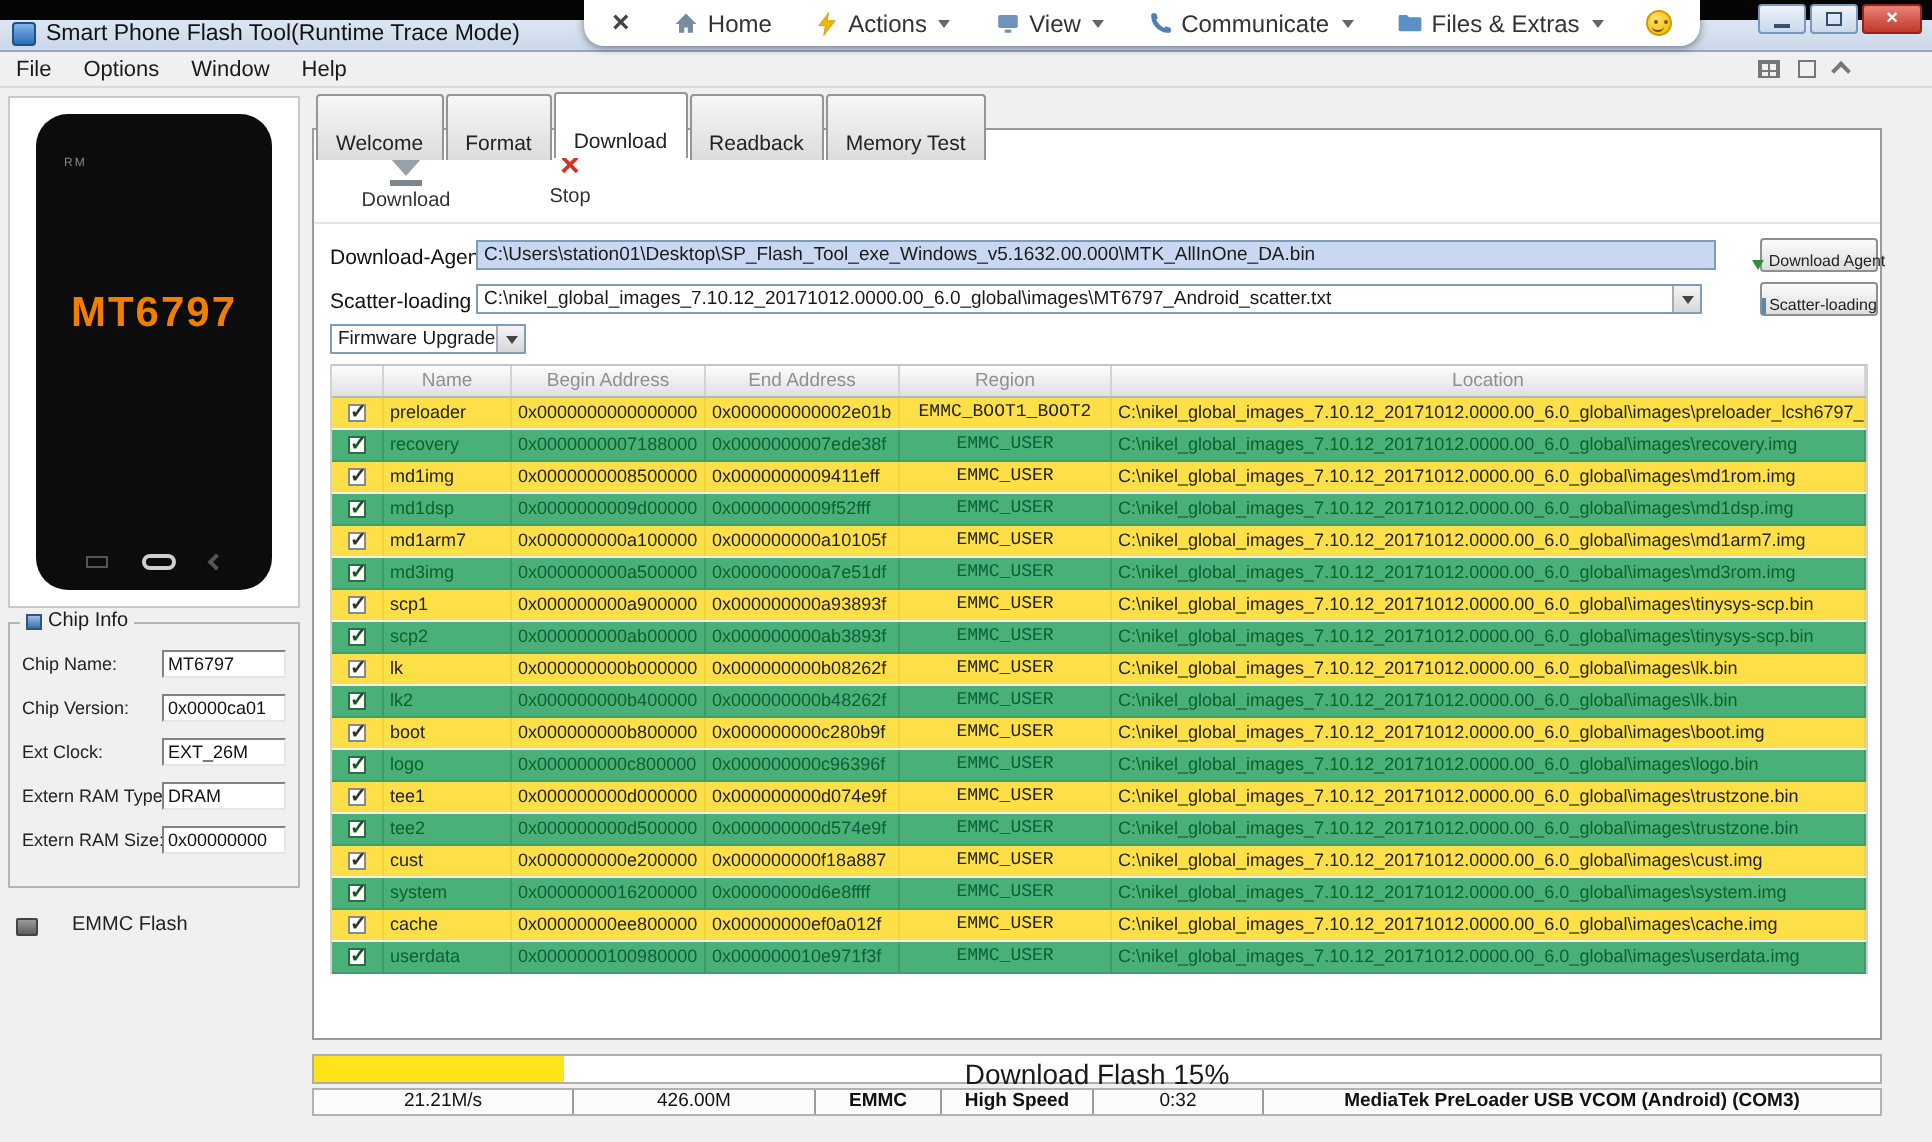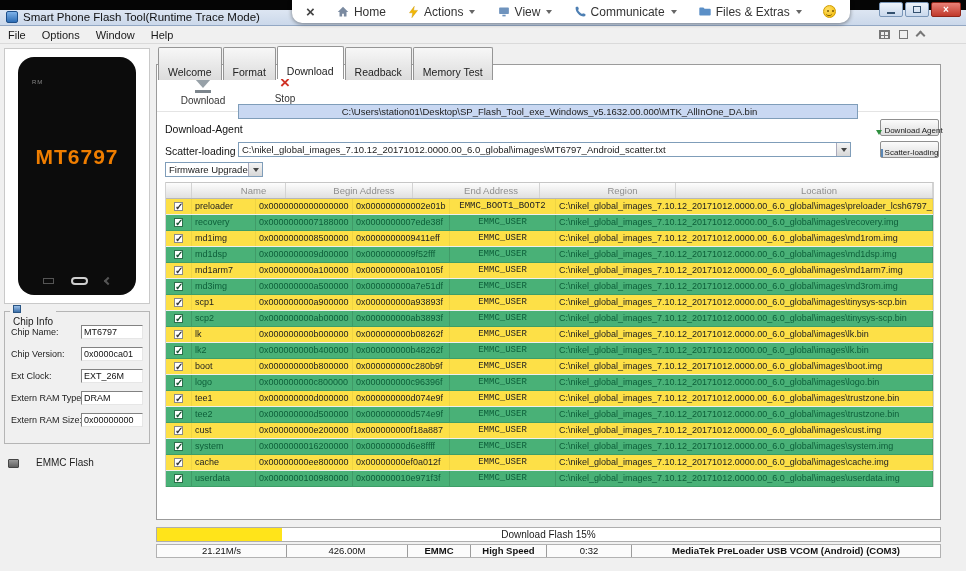--- a/index.html
+++ b/index.html
@@ -45,21 +45,21 @@
   .phone-box { position:absolute; left:4px; top:4px; width:146px; height:256px; background:#fff; border:1px solid #c9c9c9; display:flex; align-items:center; justify-content:center; }
   .phone { width:118px; height:238px; background:#0c0c0c; border-radius:16px; position:relative; }
   .phone-badge { position:absolute; left:14px; top:22px; font-size:6px; color:#888; letter-spacing:1px; }
   .phone-model { position:absolute; left:0; right:0; top:88px; text-align:center; font-size:21px; font-weight:bold; color:#f07e00; letter-spacing:1px; }
   .phone-nav { position:absolute; bottom:10px; left:0; right:0; display:flex; align-items:center; justify-content:space-around; padding:0 16px; }
   .nav-menu { width:11px; height:6px; border:1.5px solid #555; }
   .nav-home { width:17px; height:8px; border:2px solid #cfcfcf; border-radius:5px; }
   .nav-back { width:6px; height:6px; border-left:2px solid #555; border-bottom:2px solid #555; transform:rotate(45deg); }
 
   .groupbox { position:absolute; left:4px; top:267px; width:146px; height:133px; border:1px solid #b5b5b5; }
-  .groupbox-title { position:absolute; top:-7px; left:5px; background:#f0f0f0; padding:0 3px; font-size:10px; color:#1a1a1a; display:flex; align-items:flex-start; gap:3px;flex-direction:column; }
+  .groupbox-title { position:absolute; top:-7px; left:5px; background:#f0f0f0; padding:0 3px; font-size:10px; color:#1a1a1a; display:flex; align-items:center; gap:3px; }
   .chip-ic { width:8px; height:8px; background:linear-gradient(#9cc0e8,#3a6ea8); border:1px solid #2a5584; }
   .chip-rows { position:absolute; top:10px; left:0; right:0; }
   .chip-row { position:relative; height:22px; }
   .chip-row label { position:absolute; left:6px; top:5px; font-size:9px; color:#222; }
   .chip-val { position:absolute; right:6px; top:3px; width:62px; height:14px; background:#fff;
     border-top:1px solid #828282; border-left:1px solid #828282; border-bottom:1px solid #e6e6e6; border-right:1px solid #e6e6e6;
     font-size:9px; line-height:13px; padding-left:2px; overflow:hidden; white-space:nowrap; color:#111; }
   .emmc-row { position:absolute; left:8px; top:413px; display:flex; align-items:flex-end; gap:17px; font-size:10px; color:#222; }
   .emmc-ic { width:11px; height:9px; background:linear-gradient(#9a9a9a,#5f5f5f); border:1px solid #444; border-radius:1px; }
 
@@ -72,54 +72,54 @@
   
   .panel { position:absolute; left:156px; top:64px; width:785px; height:456px; background:#fff; border:1px solid #9b9b9b; z-index:2; }
   .toolbar { position:absolute; left:0; top:0; right:0; height:47px; border-bottom:1px solid #e4e4e4; }
   .tool-btn { position:absolute; top:5px; width:64px; height:38px; display:flex; flex-direction:column; align-items:center; justify-content:center; gap:2px; font-size:10px; color:#333; }
   .dl-arrow { width:0; height:0; border-left:8px solid transparent; border-right:8px solid transparent; border-top:9px solid #97a1a8; position:relative; }
   .dl-shaft { width:6px; height:7px; background:#97a1a8; margin:0 auto; }
   .dl-base { width:16px; height:2.5px; background:#7d868d; margin-top:2px; }
   .stop-x { font-size:17px; font-weight:bold; color:#d03226; line-height:17px; }
 
   .fieldlabel { position:absolute; font-size:10.5px; color:#111; white-space:nowrap; }
-  .agent-field { position:absolute; left:81px; top:39px; width:620px; height:15px; background:#c9d8f2; border:1px solid #7f9db9;
-    font-size:9.5px; line-height:13px; padding-left:3px; overflow:hidden; white-space:nowrap; color:#1a1a1a;text-align:center; }
+  .agent-field { position:absolute; left:81px; top:55px; width:620px; height:15px; background:#c9d8f2; border:1px solid #7f9db9;
+    font-size:9.5px; line-height:13px; padding-left:3px; overflow:hidden; white-space:nowrap; color:#1a1a1a; }
   .combo { position:absolute; background:#fff; border:1px solid #7f9db9; font-size:9.5px; line-height:13px; padding-left:3px;
     overflow:hidden; white-space:nowrap; color:#1a1a1a; }
   .combo .arrow-box { position:absolute; right:0; top:0; bottom:0; width:14px; background:linear-gradient(#f4f4f4,#d7d7d7);
     border-left:1px solid #aab; display:flex; align-items:center; justify-content:center; }
   .arrow-down { width:0; height:0; border-left:3.5px solid transparent; border-right:3.5px solid transparent; border-top:4px solid #444; }
   .side-btn { position:absolute; left:723px; width:59px; height:17px; background:linear-gradient(#fbfbfb,#dedede); border:1px solid #8f8f8f; border-radius:2px;
     display:flex; align-items:flex-end; justify-content:center; gap:2px; font-size:8px; color:#222; white-space:nowrap; }
   .mini-dl { width:0; height:0; border-left:3px solid transparent; border-right:3px solid transparent; border-top:5px solid #2f8f3f; }
   .mini-doc { width:6px; height:8px; background:#fff; border:1px solid #5b87b5; }
 
   
   .ptable { position:absolute; left:8px; top:117px; width:769px; border-left:1px solid #d2d2d2; border-right:1px solid #d2d2d2; }
   .thead { display:grid; grid-template-columns:26px 64px 97px 97px 106px 1fr; height:17px; line-height:16px;
     background:linear-gradient(#fdfdfd,#e0e0e0); border-top:1px solid #c6c6c6; border-bottom:1px solid #b7b7b7;
-    color:#8f8f8f; font-size:9.5px; text-align:center;gap:30px; }
+    color:#8f8f8f; font-size:9.5px; text-align:center; }
   .thead > div { border-right:1px solid #d3d3d3; overflow:hidden; }
   .trow { display:grid; grid-template-columns:26px 64px 97px 97px 106px 1fr; height:16px; line-height:15px;
     border-bottom:1px solid #efefef; font-size:9px; color:#222; background:#fde047; }
   .trow > div { overflow:hidden; white-space:nowrap; border-right:1px solid rgba(0,0,0,0.05); padding-left:3px; }
   .trow .c-check { display:flex; align-items:center; justify-content:center; padding-left:0; }
   .cb { width:9px; height:9px; background:#fff; border:1px solid #8a8a8a; position:relative; }
   .cb::after { content:"✓"; position:absolute; top:-4px; left:0; font-size:10px; font-weight:bold; color:#333; }
   .trow .c-region { text-align:center; padding-left:0;font-family:Liberation Mono, monospace; }
   .trow.sel { background:#49b177; color:#0d5e39; border-bottom-color:#3e9e67; }
   .trow.sel > div { border-right-color:rgba(0,0,0,0.12); }
   .trow.sel .cb { border-color:#2c6e4a; }
   .trow.sel .cb::after { color:#15502f; }
 
   
   .progress { position:absolute; left:156px; top:527px; width:785px; height:15px; background:#fff; border:1px solid #aeaeae; }
   .progress-fill { position:absolute; left:0; top:0; bottom:0; background:#ffe41a; }
-  .progress-label { position:absolute; left:0; right:0; top:1px; text-align:center; font-size:10px; color:#1a1a1a; }
+  .progress-label { position:absolute; left:0; right:0; top:1px; text-align:center; font-size:14px; color:#1a1a1a; }
   .statusbar { position:absolute; left:156px; top:544px; width:785px; height:14px; background:#fbfbfb; border:1px solid #b2b2b2; display:flex; }
   .scell { height:100%; border-right:1px solid #9c9c9c; font-size:9.5px; line-height:12px; text-align:center; color:#111; overflow:hidden; white-space:nowrap; }
   .scell.bold { font-weight:bold; }
   .scell:last-child { border-right:none; }
 </style>
 </head>
 <body>
 
 <div id="app">
 

